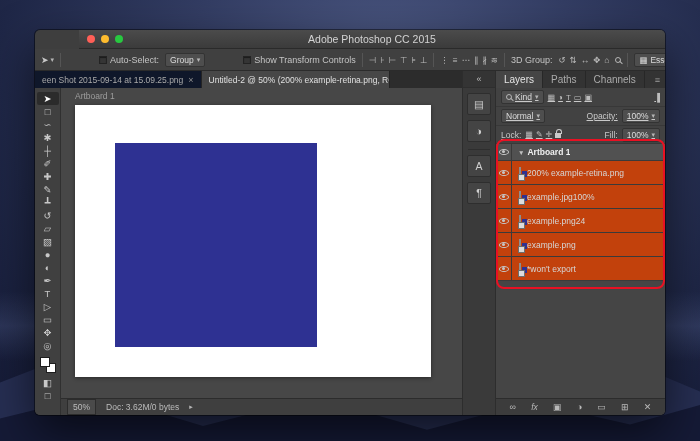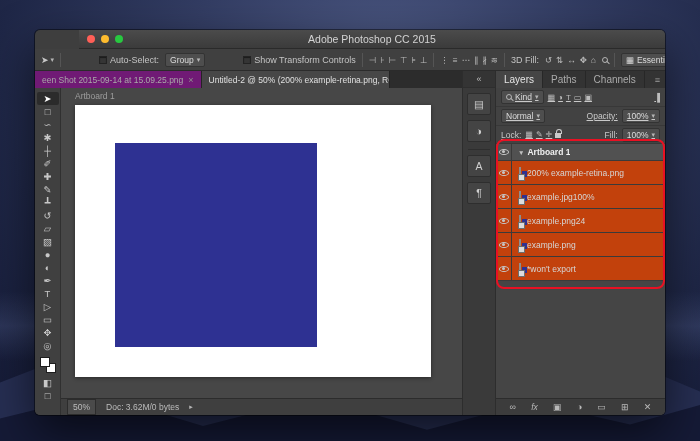--- a/index.html
+++ b/index.html
@@ -38,21 +38,21 @@
   .right-group { margin-left:auto; display:inline-flex; align-items:center; gap:6px; }
   .mag { width:6px; height:6px; border:1px solid #b5b5b5; border-radius:50%; position:relative; display:inline-block; }
   .mag::after { content:''; position:absolute; width:4px; height:1px; background:#b5b5b5; right:-3px; bottom:-1px; transform:rotate(45deg); }
 
   
   .content { flex:1; display:flex; min-height:0; }
   .leftcol { width:427px; flex:0 0 427px; display:flex; flex-direction:column; min-height:0; }
 
   .tabbar { height:17px; flex:0 0 17px; background:#2c2c2c; display:flex; align-items:stretch; }
   .doc-tab { display:flex; align-items:center; gap:5px; padding:0 7px; font-size:8.5px; color:#a9a9a9;
-             background:#701a75; border-right:1px solid #242424; max-width:188px; overflow:hidden; white-space:nowrap; }
+             background:#0f172a; border-right:1px solid #242424; max-width:188px; overflow:hidden; white-space:nowrap; }
   .doc-tab.active { background:#474747; color:#e0e0e0; }
   .tab-close { color:#8f8f8f; font-size:9px; }
 
   .docbody { flex:1; display:flex; min-height:0; }
   .toolbar { width:26px; flex:0 0 26px; background:#404040; border-right:1px solid #303030;
              display:flex; flex-direction:column; align-items:center; padding-top:4px; }
   .tool { width:22px; height:13px; display:flex; align-items:center; justify-content:center;
           color:#c8c8c8; font-size:9.5px; line-height:13px; border-radius:2px; }
   .tool.selected { background:#2b2b2b; color:#ffffff; }
   .swatches { position:relative; width:16px; height:16px; margin:5px 0 3px; }
@@ -168,21 +168,21 @@
       <span class="vdiv"></span>
       <span class="icon-strip">
         <span>⋮</span>
         <span>≡</span>
         <span>⋯</span>
         <span>∥</span>
         <span>∦</span>
         <span>≋</span>
       </span>
       <span class="vdiv"></span>
-      <span>3D Fill:</span>
+      <span>3D Group:</span>
       <span class="icon-strip">
         <span>↺</span>
         <span>⇅</span>
         <span>↔</span>
         <span>✥</span>
         <span>⌂</span>
       </span>
       <span class="right-group">
         <span class="mag"></span>
         <span class="vdiv"></span>

